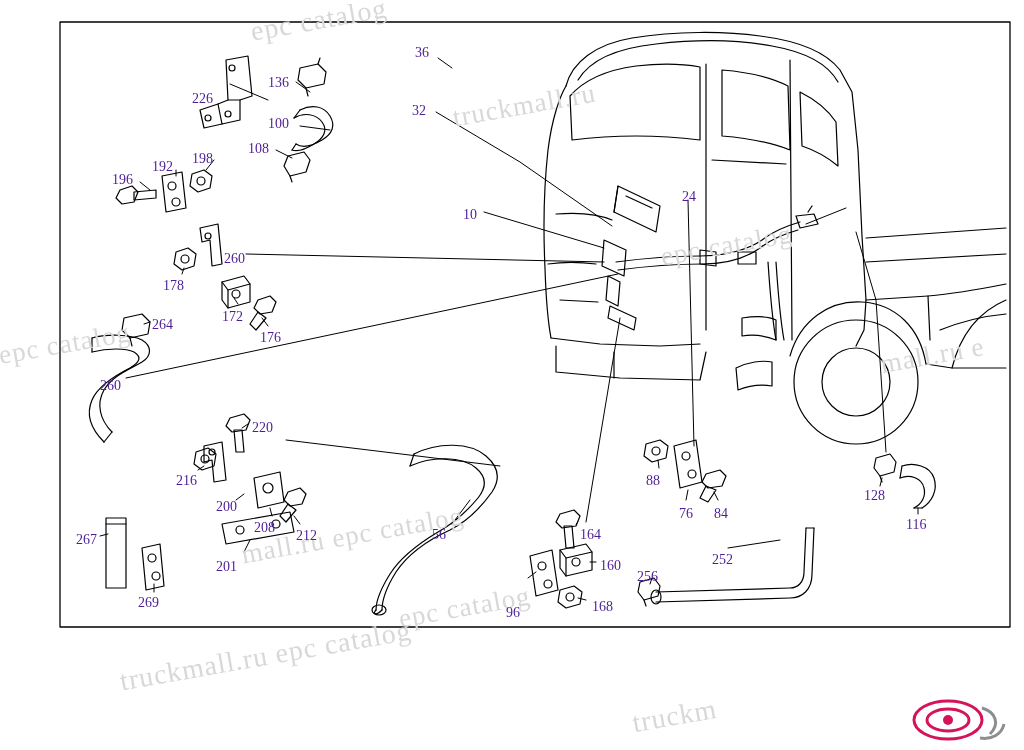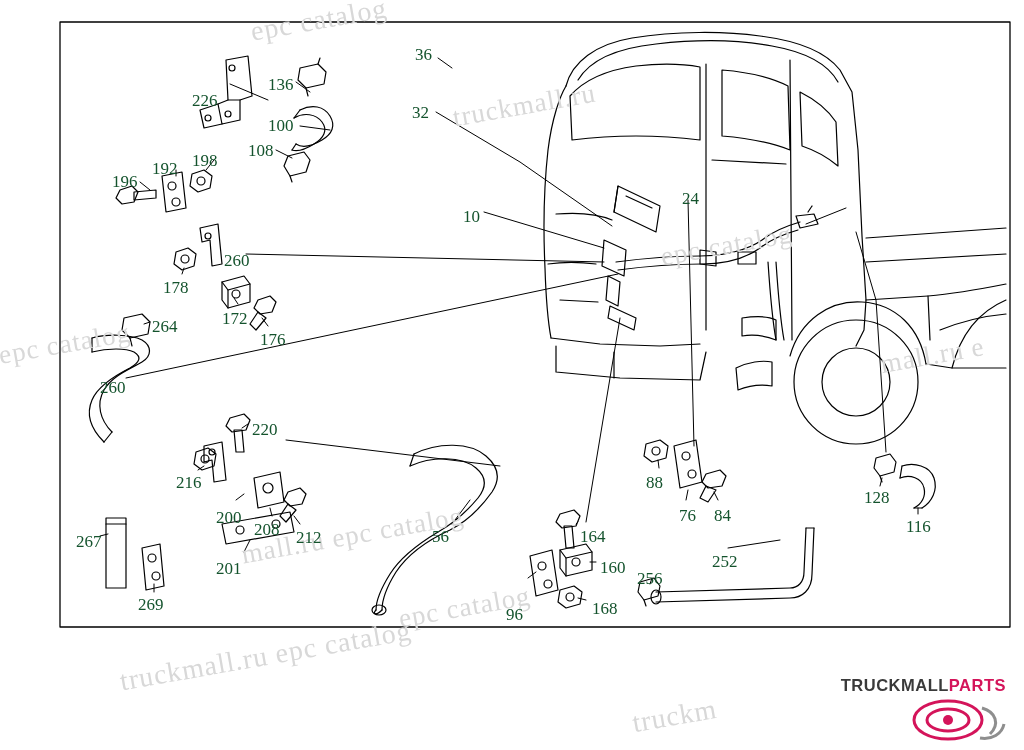--- a/index.html
+++ b/index.html
@@ -33,22 +33,22 @@
     font-family: "Liberation Serif", serif;
     font-size: 27px;
     letter-spacing: 1px;
     white-space: nowrap;
     user-select: none;
     pointer-events: none;
   }
   .callout {
     position: absolute;
     font-family: "Liberation Serif", serif;
-    font-size: 17px;
-    color: #14532d;
+    font-size: 14px;
+    color: #4c1d95;
     white-space: nowrap;
     line-height: 1;
   }
   .brandwrap {
     position: absolute;
     right: 14px;
     bottom: 10px;
     width: 180px;
     height: 70px;
   }
@@ -342,43 +342,40 @@
   <div class="callout" style="left:682px; top:190px;">24</div>
   <div class="callout" style="left:463px; top:208px;">10</div>
   <div class="callout" style="left:224px; top:252px;">260</div>
   <div class="callout" style="left:163px; top:279px;">178</div>
   <div class="callout" style="left:222px; top:310px;">172</div>
   <div class="callout" style="left:260px; top:331px;">176</div>
   <div class="callout" style="left:152px; top:318px;text-align:right;">264</div>
   <div class="callout" style="left:100px; top:379px;">260</div>
   <div class="callout" style="left:252px; top:421px;">220</div>
   <div class="callout" style="left:176px; top:474px;">216</div>
-  <div class="callout" style="left:216px; top:500px;margin-top:9px;">200</div>
+  <div class="callout" style="left:216px; top:500px;">200</div>
   <div class="callout" style="left:254px; top:521px;">208</div>
   <div class="callout" style="left:296px; top:529px;">212</div>
   <div class="callout" style="left:216px; top:560px;">201</div>
   <div class="callout" style="left:76px; top:533px;">267</div>
   <div class="callout" style="left:138px; top:596px;">269</div>
   <div class="callout" style="left:432px; top:528px;">56</div>
   <div class="callout" style="left:506px; top:584px;margin-top:22px;">96</div>
   <div class="callout" style="left:580px; top:528px;">164</div>
   <div class="callout" style="left:600px; top:559px;">160</div>
   <div class="callout" style="left:592px; top:600px;">168</div>
   <div class="callout" style="left:637px; top:570px;">256</div>
   <div class="callout" style="left:646px; top:474px;">88</div>
   <div class="callout" style="left:679px; top:507px;">76</div>
   <div class="callout" style="left:714px; top:507px;">84</div>
   <div class="callout" style="left:712px; top:553px;">252</div>
   <div class="callout" style="left:864px; top:489px;">128</div>
   <div class="callout" style="left:906px; top:518px;">116</div>
 
   <div class="brandwrap">
-    <div class="brandtext">
-      <span>TRUCKMALL</span><span class="accent">PARTS</span>
-    </div>
     <svg width="180" height="52" viewBox="0 0 180 52" style="position:absolute; right:0; top:20px;">
       <g fill="none" stroke="#d4145a" stroke-width="3">
         <ellipse cx="118" cy="30" rx="34" ry="19"></ellipse>
         <ellipse cx="118" cy="30" rx="21" ry="11"></ellipse>
       </g>
       <circle cx="118" cy="30" r="5" fill="#d4145a"></circle>
       <g fill="none" stroke="#8e8e8e" stroke-width="3">
         <path d="M152 18 C 166 22, 170 34, 160 44"></path>
         <path d="M150 48 C 162 50, 172 44, 174 34"></path>
       </g>

